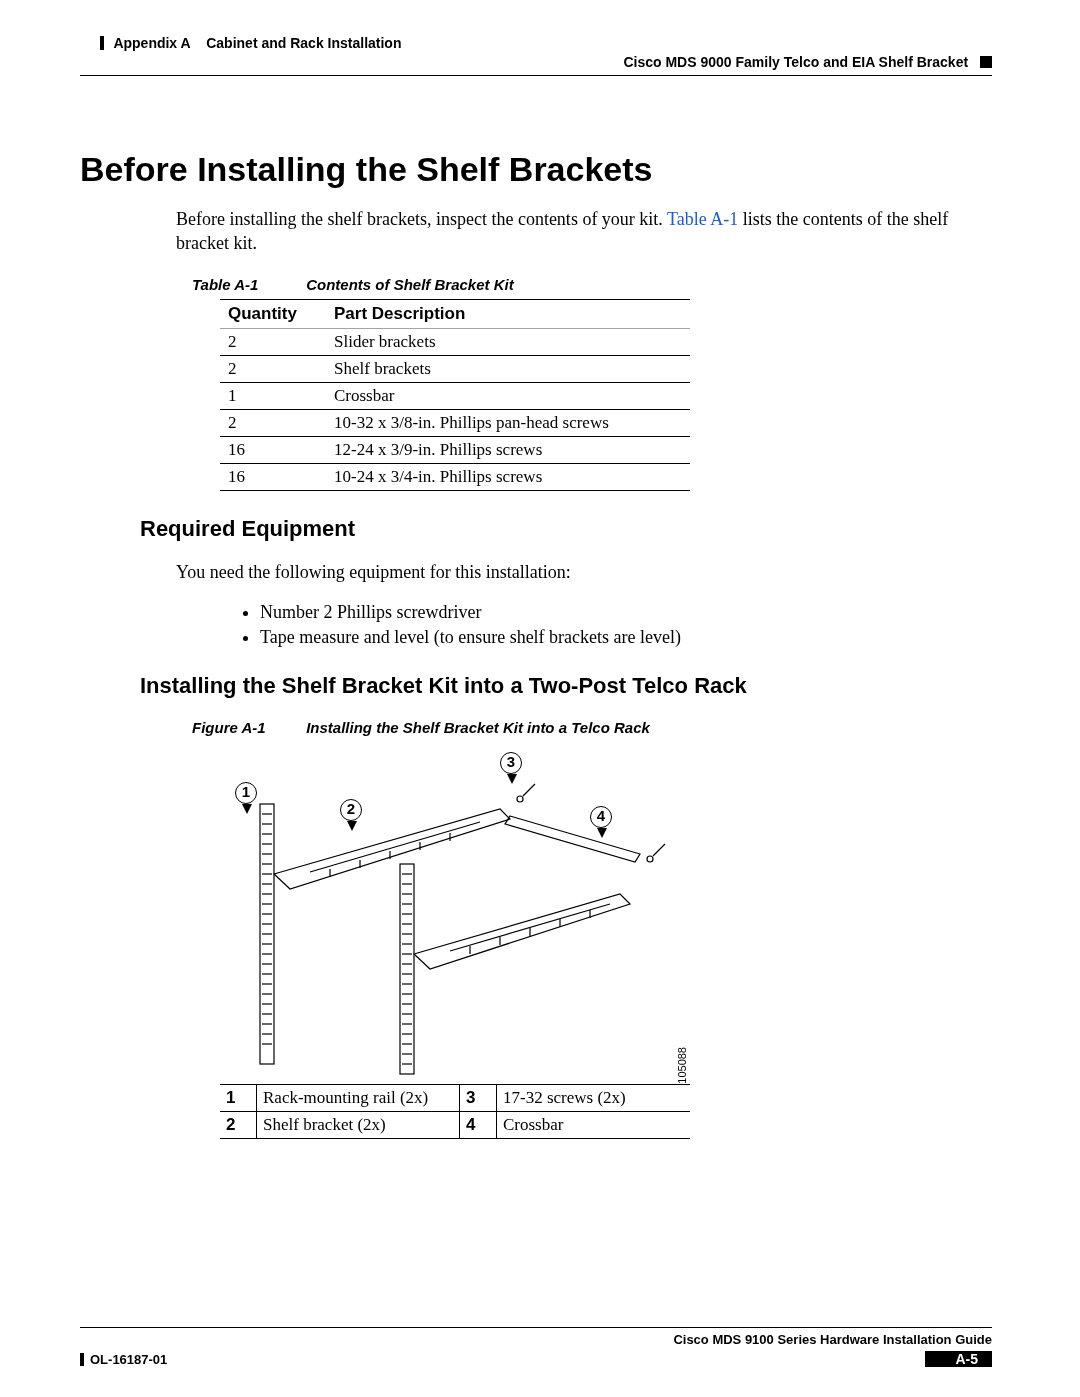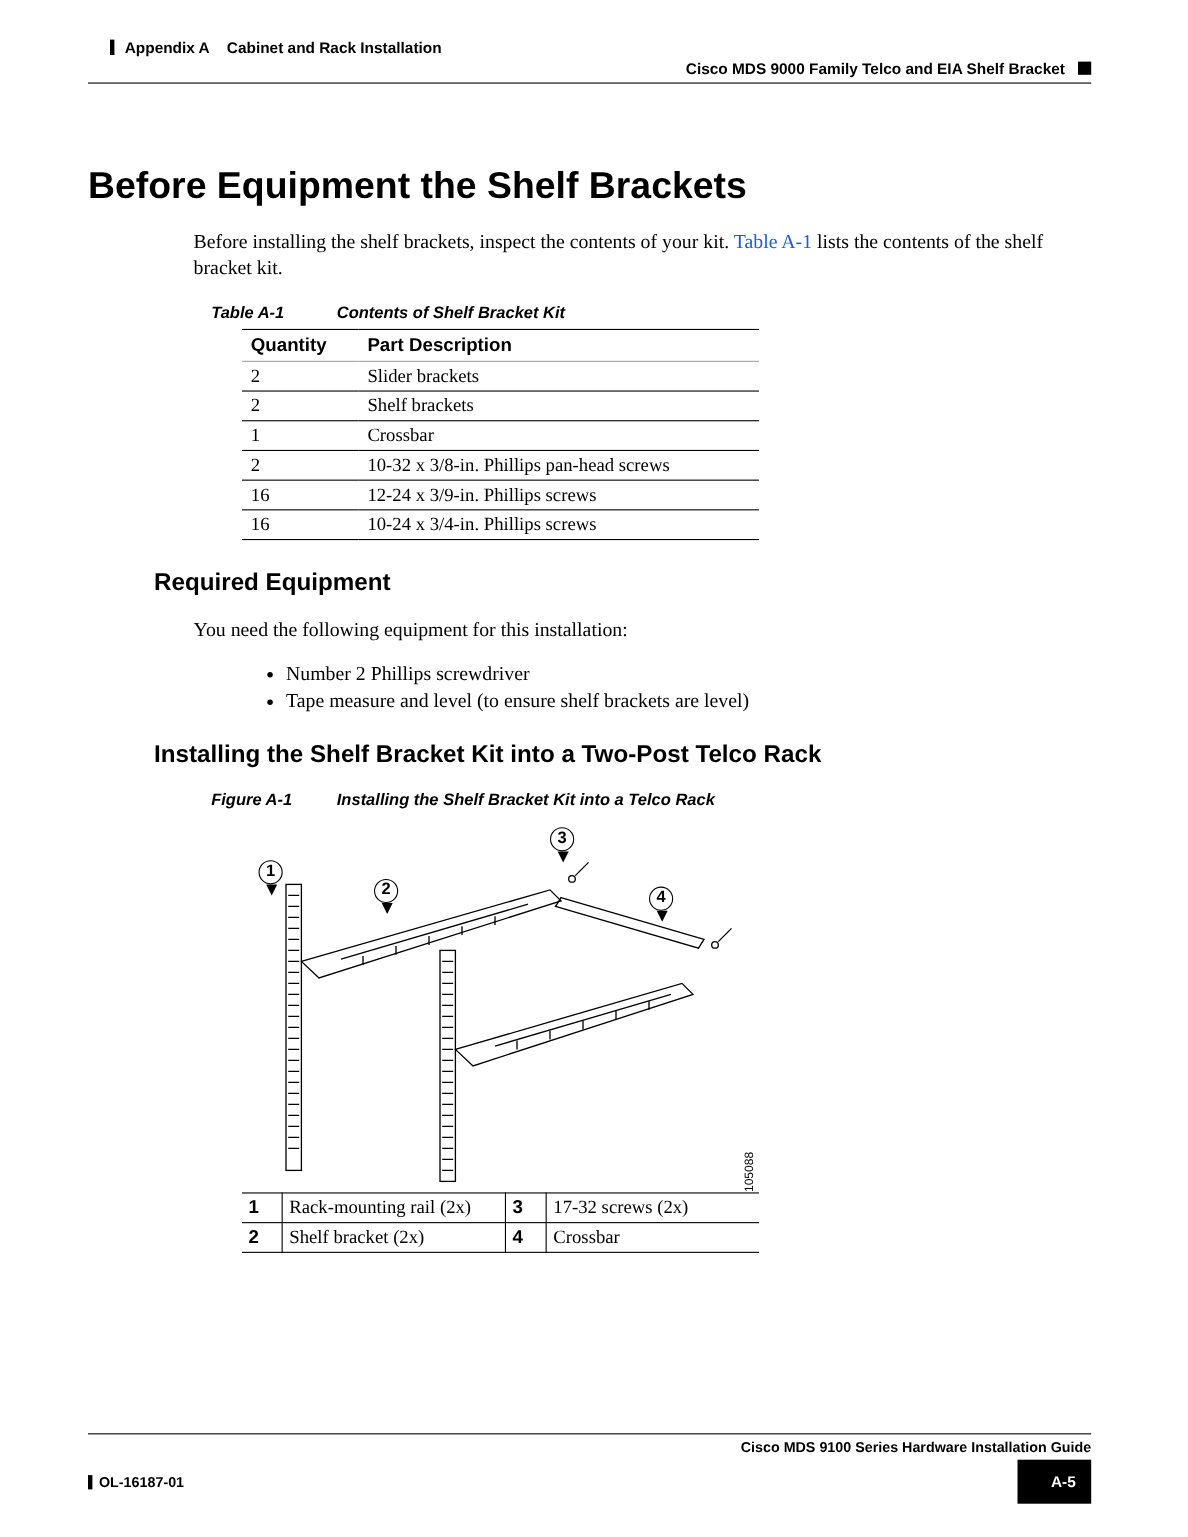--- a/index.html
+++ b/index.html
@@ -193,21 +193,21 @@
     display:inline-block;
     width:4px; height:13px;
     background:#000;
     vertical-align:-2px;
     margin-right:6px;
   }
   .page-num {
     background:#000;
     color:#fff;
     font-weight:bold;
-    padding: 12px 14px;
+    padding: 0 14px;
     font-size:14px;
   }
   .page-num::before {
     content:"";
     display:inline-block;
     width:8px;height:8px;
     background:#000;
     margin-right:8px;
     vertical-align:1px;
   }
@@ -223,21 +223,21 @@
       <span>Appendix A</span>&nbsp;&nbsp;&nbsp;
       <span>Cabinet and Rack Installation</span>
     </div>
     <div class="hdr-right">
       <span>Cisco MDS 9000 Family Telco and EIA Shelf Bracket</span>
       <span class="sq"></span>
     </div>
     <div class="hdr-rule"></div>
   </div>
 
-  <h1 class="main">Before Equipment the Shelf Brackets</h1>
+  <h1 class="main">Before Installing the Shelf Brackets</h1>
 
   <p class="body-indent">
     <span>Before installing the shelf brackets, inspect the contents of your kit. </span><span class="link">Table A-1</span><span> lists the contents of the shelf bracket kit.</span>
   </p>
 
   <div class="caption">
     <span class="capnum">Table A-1</span>
     <span>Contents of Shelf Bracket Kit</span>
   </div>
 

